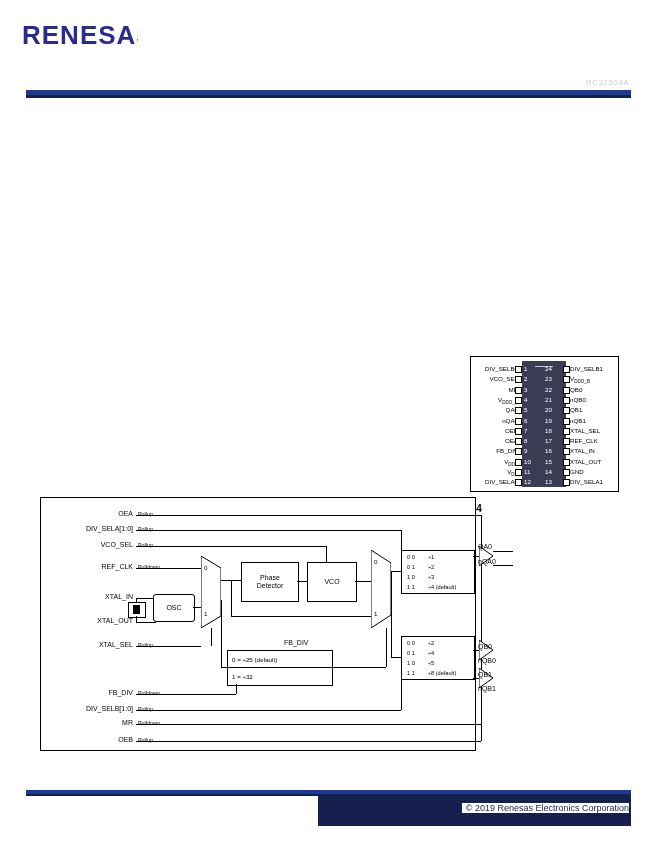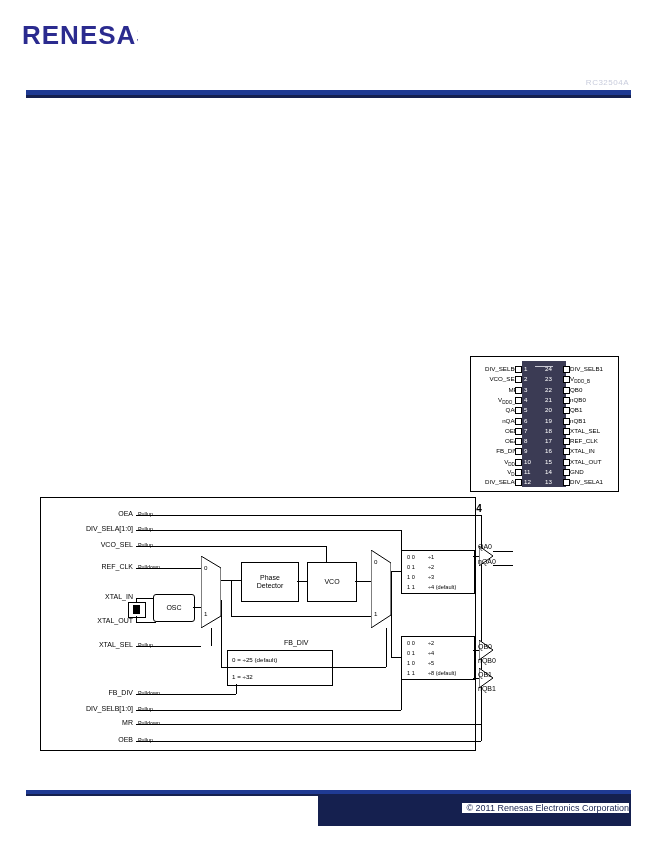--- a/index.html
+++ b/index.html
@@ -555,15 +555,15 @@
   <div class="out-label" style="left:478px; top:543px;">QA0</div>
   <div class="out-label" style="left:478px; top:558px;">nQA0</div>
   <div class="out-label" style="left:478px; top:643px;">QB0</div>
   <div class="out-label" style="left:478px; top:657px;">nQB0</div>
   <div class="out-label" style="left:478px; top:671px;">QB1</div>
   <div class="out-label" style="left:478px; top:685px;">nQB1</div>
 
   <div class="footer-rule-blue"></div>
   <div class="footer-rule-dark"></div>
   <div class="footer-bar"></div>
-  <div class="footer-text">© 2011 Renesas Electronics Corporation</div>
+  <div class="footer-text">© 2019 Renesas Electronics Corporation</div>
 
 </div>
 
 </body></html>

